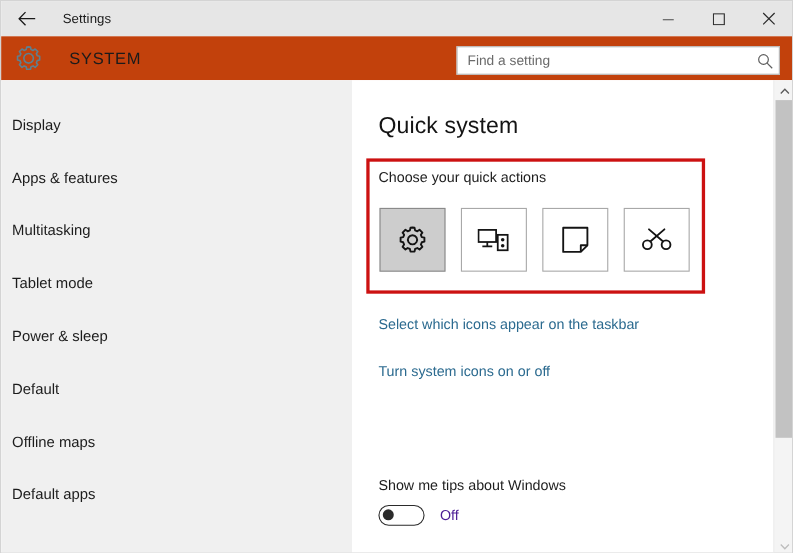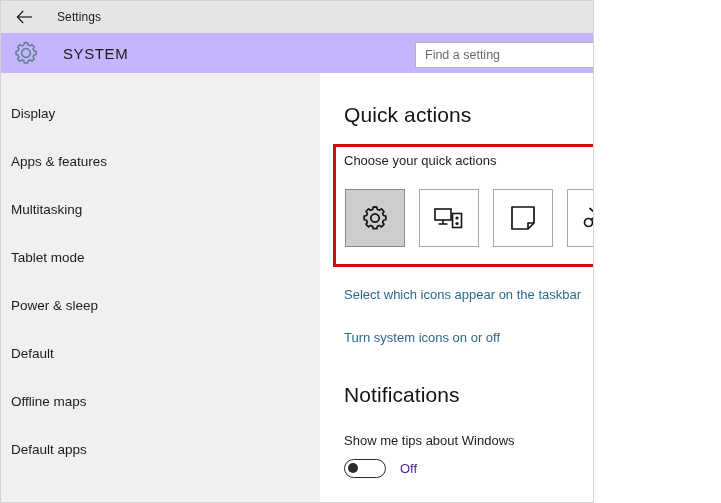--- a/index.html
+++ b/index.html
@@ -9,21 +9,21 @@
   body {
     width: 721px;
     height: 503px;
     overflow: hidden;
     font-family: "Liberation Sans", sans-serif;
     background: #ffffff;
     -webkit-font-smoothing: antialiased;
   }
   .window {
     position: relative;
-    width: 594px;
+    width: 721px;
     height: 503px;
     background: #ffffff;
     border: 1px solid #d4d4d4;
     box-sizing: border-box;
     overflow: hidden;
   }
 
   
   .titlebar {
     position: absolute;
@@ -64,21 +64,21 @@
     cursor: default;
   }
   .win-btn svg { display:block; }
 
   
   .header {
     position: absolute;
     left: 0; top: 32px;
     width: 721px;
     height: 40px;
-    background: #c4b5fd;
+    background: #c2410c;
     display: flex;
     align-items: center;
     text-align: right;
   }
   .header-gear {
     width: 46px;
     display: flex;
     align-items: center;
     justify-content: center;
     margin-left: 2px;
@@ -378,21 +378,21 @@
       <div class="nav-item">
         <span>Offline maps</span>
       </div>
       <div class="nav-item">
         <span>Default apps</span>
       </div>
     </div>
 
     <div class="content">
 
-      <div class="section-title" id="quick-actions-title">Quick actions</div>
+      <div class="section-title" id="quick-actions-title">Quick system</div>
 
       <div class="redbox"></div>
 
       <div class="subhead">Choose your quick actions</div>
 
       <div class="tiles">
         <div class="tile selected">
           <span>
             <svg width="28" height="28" viewBox="0 0 26 26">
               <g fill="none" stroke="#141414" stroke-width="1.6" stroke-linejoin="round">
@@ -432,21 +432,20 @@
               <path d="M8.2 14.6 L21 3.5" fill="none" stroke="#141414" stroke-width="1.7" stroke-linecap="round"></path>
               <path d="M19.8 14.6 L7 3.5" fill="none" stroke="#141414" stroke-width="1.7" stroke-linecap="round"></path>
             </svg>
           </span>
         </div>
       </div>
 
       <a class="link" id="link-systemicons" href="#">Turn system icons on or off</a>
       <a class="link" id="link-taskbar" href="#">Select which icons appear on the taskbar</a>
 
-      <div class="section-title" id="notifications-title">Notifications</div>
 
       <div class="toggle-label">Show me tips about Windows</div>
 
       <div class="toggle-row">
         <div class="switch">
           <div class="knob"></div>
         </div>
         <div class="switch-state">Off</div>
       </div>
     </div>

